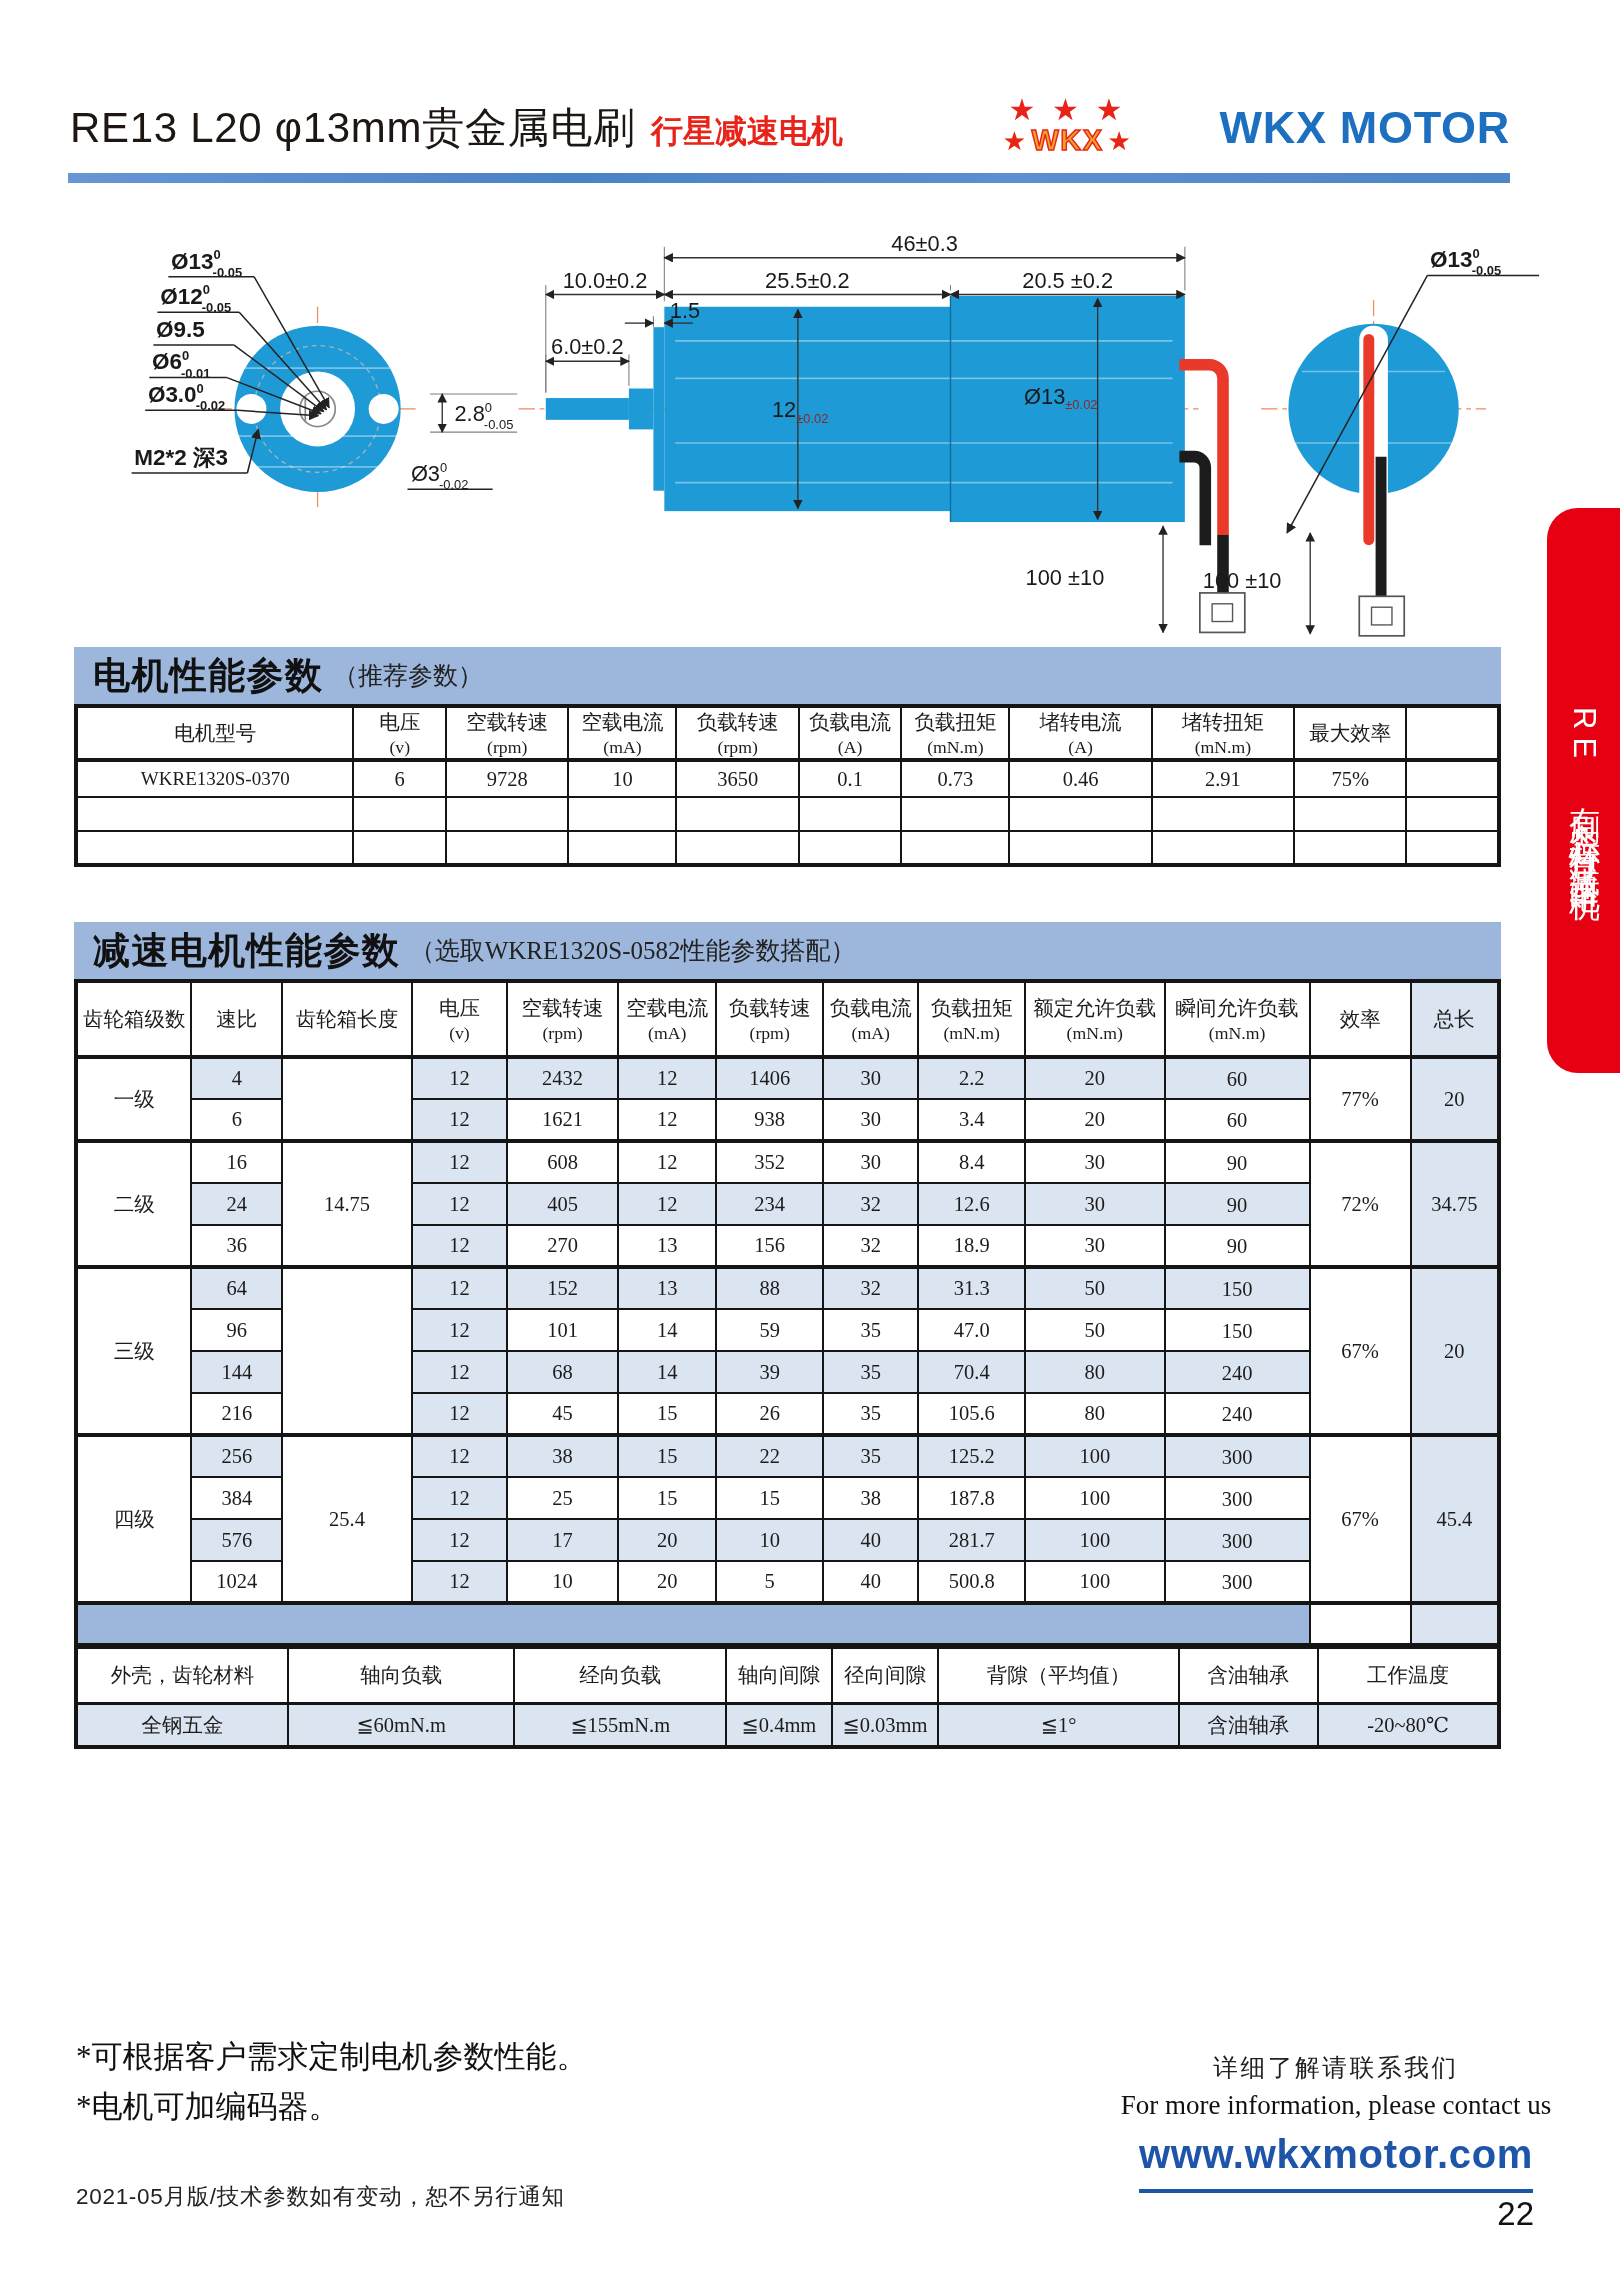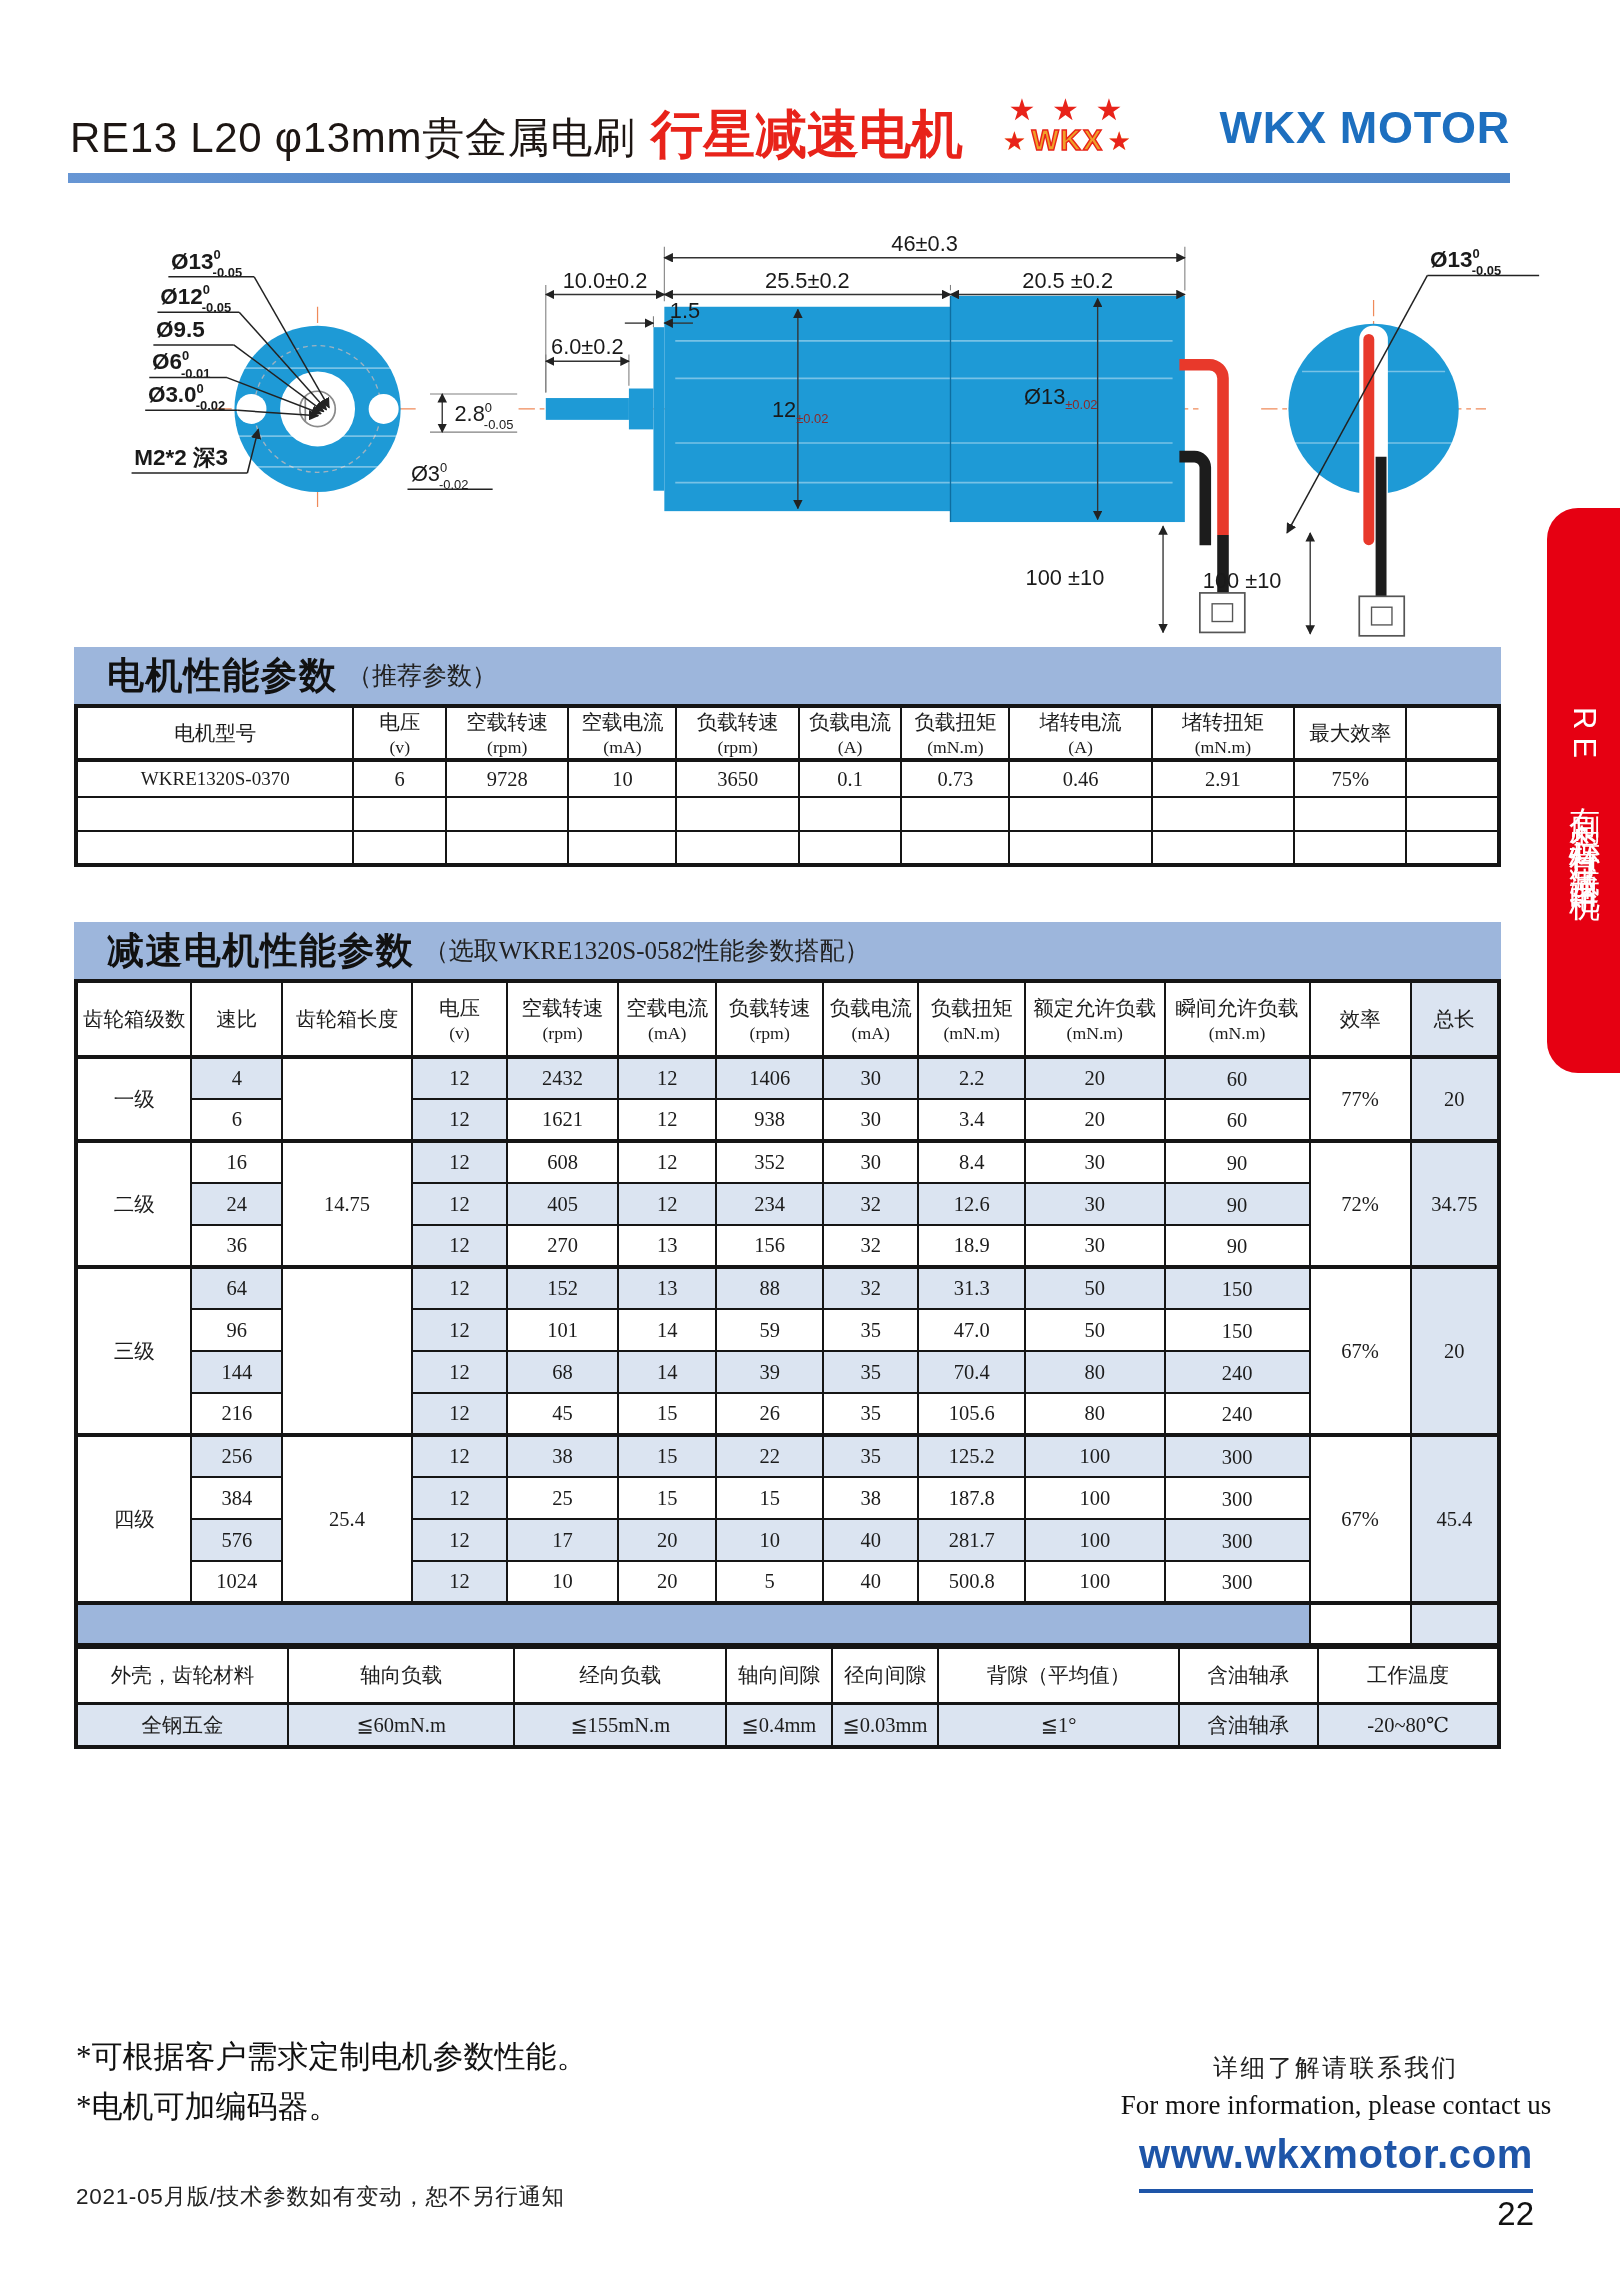--- a/index.html
+++ b/index.html
@@ -3,21 +3,21 @@
 <meta charset="utf-8">
 <style>
   * { margin:0; padding:0; box-sizing:border-box; }
   html,body { background:#e8e8e8; }
   #app { position:relative; width:1620px; height:2295px; background:#ffffff; overflow:hidden;
          font-family:"Liberation Sans","DejaVu Sans",sans-serif; color:#1a1a1a; }
 
   
   .hdr-title { position:absolute; left:70px; top:100px; white-space:nowrap; }
   .hdr-title .t-black { font-size:42px; font-weight:400; letter-spacing:0.7px; color:#1d1613; }
-  .hdr-title .t-red   { font-size:52px; font-weight:800; color:#e8231a; margin-left:12.3px; }
+  .hdr-title .t-red   { font-size:32px; font-weight:800; color:#e8231a; margin-left:12.3px; }
   .logo { position:absolute; left:989px; top:95px; width:157px; height:75px; color:#e8231a; text-align:center; }
   .logo .l-top { font-size:30px; line-height:30px; letter-spacing:4.1px; }
   .logo .l-bot { font-size:26px; line-height:30px; font-weight:900; letter-spacing:1.4px;
                  color:#e8231a; text-shadow:0 0 0.7px #f5c84c; }
   .logo .l-bot .wkx { color:#f0a028; -webkit-text-stroke:1.4px #e8231a; font-size:29px; padding:0 4.1px; }
   .brand { position:absolute; left:1159px; top:102px; width:351px; text-align:right;
            font-size:45px; font-weight:800; color:#1d6fbf; letter-spacing:0.7px; }
   .hdr-bar { position:absolute; left:68px; top:173px; width:1442px; height:10.2px;
              background:linear-gradient(90deg,#6796d4,#4a82c6 35%,#5b8fd0 65%,#4d85c8); }
 
@@ -35,21 +35,21 @@
   .sup { font-size:19px; }
   .sub { font-size:19px; }
   .dim { stroke:#333; stroke-width:2; fill:none; }
   .ext { stroke:#808080; stroke-width:1.6; fill:none; }
   .ldr { stroke:#222; stroke-width:2.2; fill:none; }
   .cl  { stroke:#ef8a5a; stroke-width:1.8; stroke-dasharray:24 7 7 7; fill:none; }
   .streak { stroke:rgba(255,255,255,.4); stroke-width:2.5; }
 
   
   .tblock { position:absolute; left:74px; width:1427px; }
-  .band { background:#9db6dc; height:57px; display:flex; align-items:center; padding-left:33px; }
+  .band { background:#9db6dc; height:57px; display:flex; align-items:center; padding-left:19px; }
   .band .bt { font-size:37px; font-weight:800; color:#111; letter-spacing:1.4px; }
   .band .bs { font-size:25px; color:#222; margin-left:9.5px;
               font-family:"Liberation Serif","DejaVu Serif",serif; }
   table { border-collapse:collapse; table-layout:fixed; width:100%;
           font-family:"Liberation Serif","DejaVu Serif",serif; }
   table { border:4.1px solid #151515; }
   td,th { border:2px solid #151515; text-align:center; vertical-align:middle;
           font-size:20.5px; font-weight:normal; color:#1c1c1c; overflow:hidden; }
   .hu { font-size:17.7px; margin-top:1.4px; }
   .sh  { background:#dbe4f1; }  

